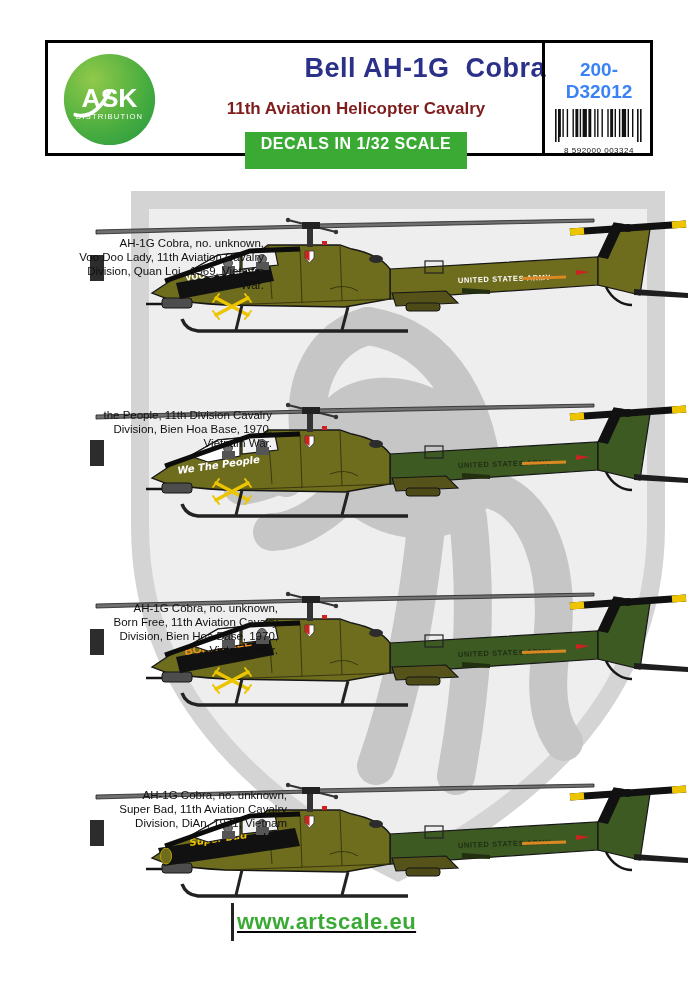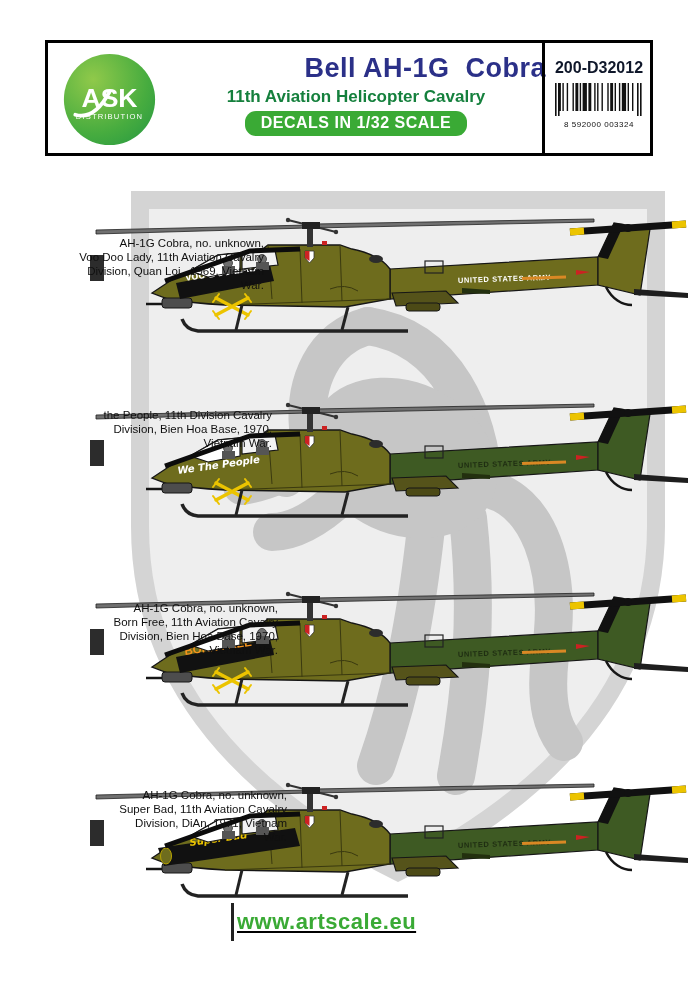--- a/index.html
+++ b/index.html
@@ -4,26 +4,26 @@
 <style>
   html,body{margin:0;padding:0;background:#fff;}
   .page{position:relative;width:698px;height:1000px;background:#fff;overflow:hidden;
         font-family:"Liberation Sans",sans-serif;}
   
   .header-box{position:absolute;left:45px;top:40px;width:608px;height:116px;
               border:3px solid #000;box-sizing:border-box;background:#fff;}
   .logo{position:absolute;left:14px;top:9px;width:95px;height:95px;}
   .header-center{position:absolute;left:118px;width:380px;top:10px;text-align:center;}
   .title{font-size:27px;font-weight:bold;color:#2b3088;letter-spacing:.5px;white-space:pre;text-align:right;}
-  .subtitle{font-size:17px;font-weight:bold;color:#15803d;margin-top:3px;}
-  .badge{display:inline-block;margin-top:4px;background:#3aaa35;color:#fff;
-         font-size:16px;font-weight:bold;padding:3px 16px 4px;letter-spacing:.5px;border-radius:11px;}
+  .subtitle{font-size:17px;font-weight:bold;color:#7f1d1d;margin-top:15px;}
+  .badge{display:inline-block;margin-top:13px;background:#3aaa35;color:#fff;
+         font-size:16px;font-weight:bold;padding:3px 16px 16px;letter-spacing:.5px;}
   .header-divider{position:absolute;top:0;bottom:0;right:105px;width:3px;background:#000;}
   .header-right{position:absolute;right:0;top:16px;width:102px;text-align:center;}
-  .product-code{font-size:16px;font-weight:bold;color:#0f172a;}
+  .product-code{font-size:19px;font-weight:bold;color:#3b82f6;}
   .barcode-wrap{margin:6px auto 16px;width:88px;}
   .barcode-digits{font-size:8px;color:#111;margin-top:-1px;letter-spacing:.5px;}
   
   .watermark{position:absolute;left:118px;top:186px;width:560px;height:700px;z-index:0;}
   
   .heli-mount{position:absolute;left:90px;width:600px;height:150px;z-index:2;}
   #heli-0{top:203px;} #heli-1{top:388px;} #heli-2{top:577px;} #heli-3{top:768px;}
   .desc{position:absolute;width:212px;font-size:11.5px;line-height:14px;color:#101010;z-index:3;text-align:right;}
   #desc-0{left:52px;top:236px;} #desc-1{left:60px;top:408px;}
   #desc-2{left:66px;top:601px;} #desc-3{left:75px;top:788px;}

